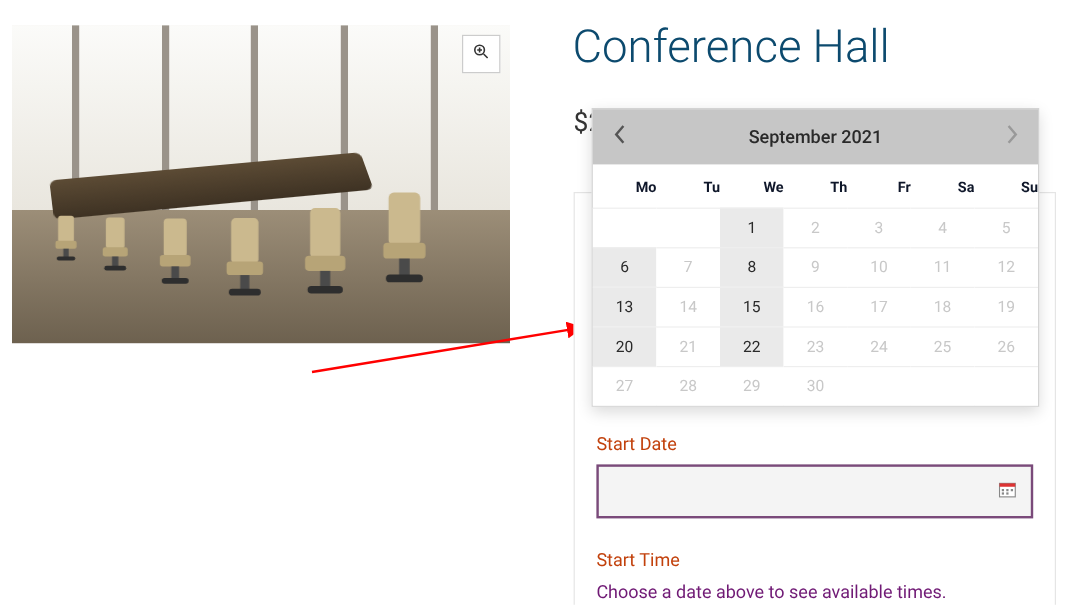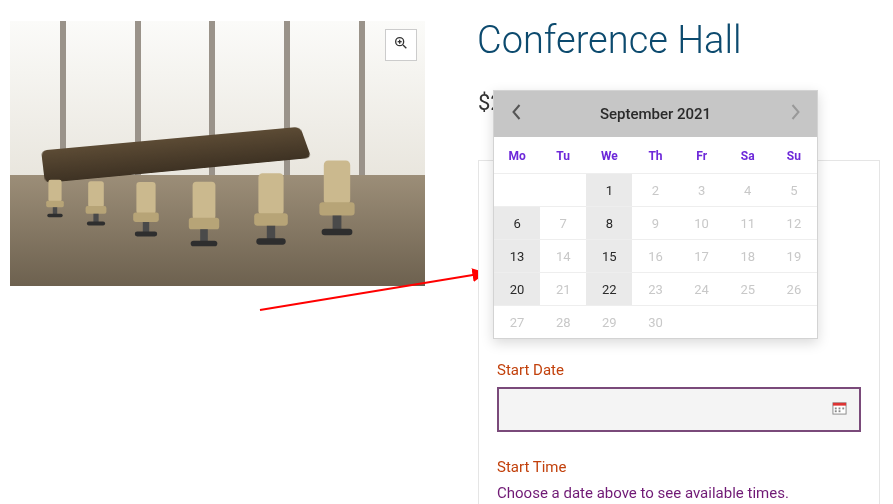--- a/index.html
+++ b/index.html
@@ -95,21 +95,21 @@
   .help-text {
     color: #701a75;
     font-size: 15px;
     margin-top: 6px;
   }
 
   .calendar {
     position: absolute;
     left: 493px;
     top: 90px;
-    width: 325px;
+    width: 373px;
     background: #fff;
     border: 1px solid #d3d3d3;
     box-shadow: 0 4px 12px rgba(0,0,0,0.15);
     z-index: 10;
   }
   .cal-header {
     display: flex;
     align-items: center;
     justify-content: space-between;
     background: #c6c6c6;
@@ -126,24 +126,24 @@
   .cal-title {
     font-size: 15px;
     color: #2a2a2a;
     font-weight: 500;
   }
   .cal-grid {
     display: grid;
     grid-template-columns: repeat(7, 1fr);
   }
   .dow {
-    text-align: center;
+    text-align: right;
     font-size: 12px;
     font-weight: 700;
-    color: #6d28d9;
+    color: #0f172a;
     padding: 12px 0 10px 0;
   }
   .day {
     height: 33px;
     display: flex;
     align-items: center;
     justify-content: center;
     font-size: 13px;
     border-top: 1px solid #eee;
     color: #c8c8c8;

